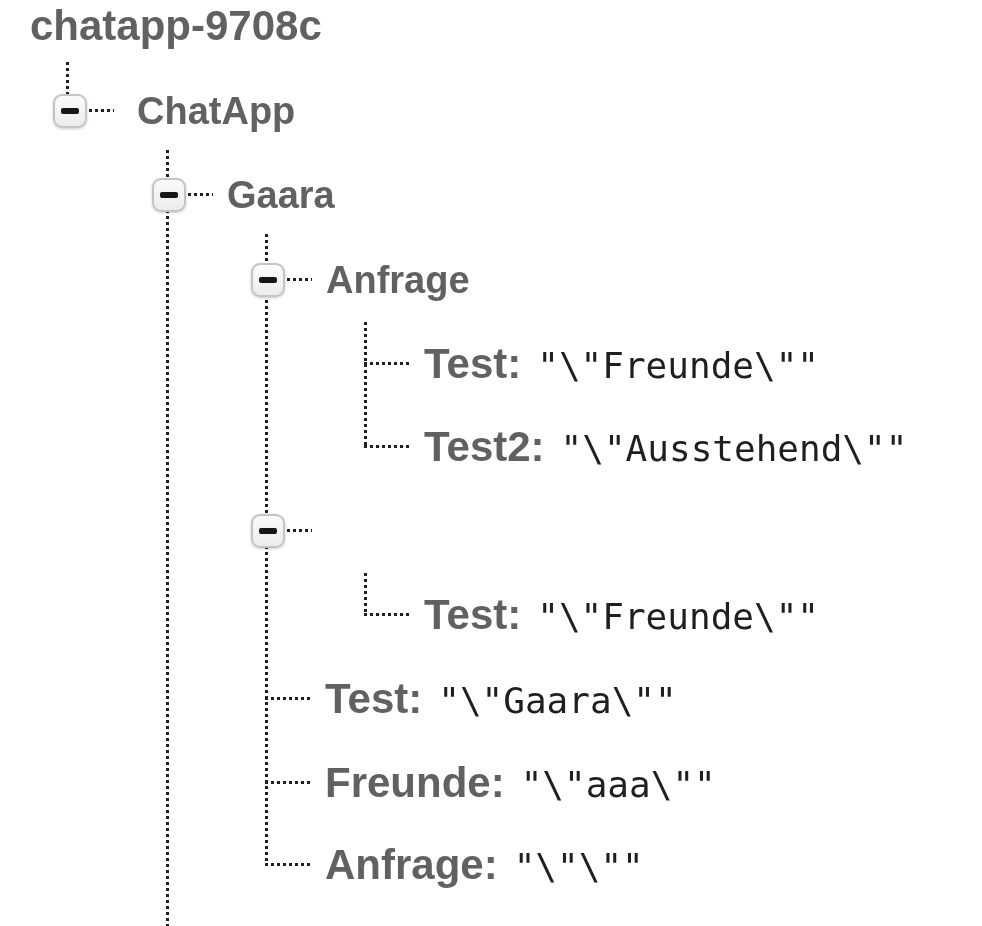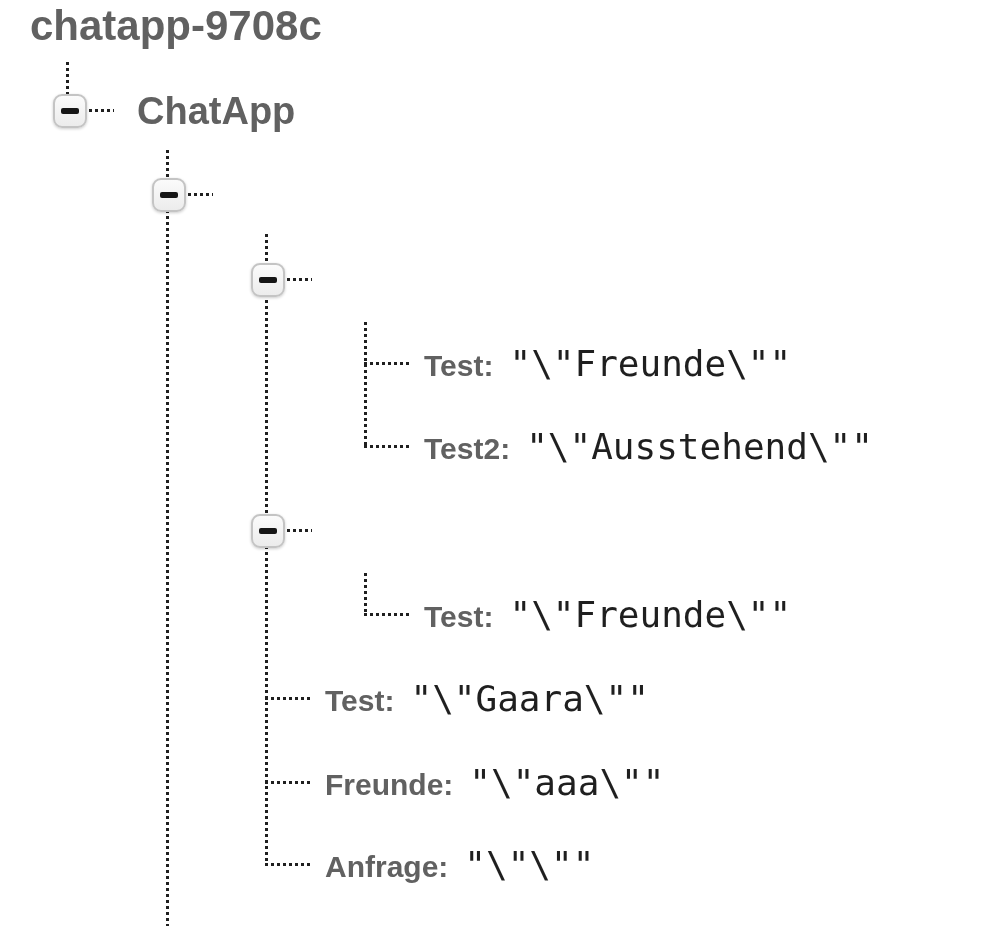--- a/index.html
+++ b/index.html
@@ -75,21 +75,21 @@
     white-space: nowrap;
     cursor: pointer;
   }
   .leaf-row {
     position: absolute;
     height: 50px;
     line-height: 50px;
     white-space: nowrap;
   }
   .leaf-row .key {
-    font-size: 30px;
+    font-size: 42px;
     font-weight: bold;
     color: var(--label);
     cursor: pointer;
   }
   .leaf-row .value {
     font-family: "DejaVu Sans Mono", monospace;
     font-size: 36px;
     color: var(--value);
     margin-left: 16px;
     cursor: pointer;
@@ -111,25 +111,27 @@
   <div class="expander" style="left:53px; top:94px;">
     <div class="minus-bar"></div>
   </div>
   <div class="hline" style="left:89px; top:109px; width:25px;"></div>
   <div class="node-label" style="left:137px; top:86px;">ChatApp</div>
 
   <div class="expander" style="left:152px; top:178px;">
     <div class="minus-bar"></div>
   </div>
   <div class="hline" style="left:188px; top:193px; width:25px;"></div>
+  <div class="node-label" style="left:227px; top:170px;">Gaara</div>
 
   <div class="expander" style="left:251px; top:263px;">
     <div class="minus-bar"></div>
   </div>
   <div class="hline" style="left:287px; top:278px; width:25px;"></div>
+  <div class="node-label" style="left:326px; top:255px;">Anfrage</div>
 
   <div class="hline" style="left:364px; top:362px; width:47px;"></div>
   <div class="leaf-row" style="left:424px; top:339px;">
     <span class="key">Test:</span><span class="value">"\"Freunde\""</span>
   </div>
 
   <div class="hline" style="left:364px; top:445px; width:47px;"></div>
   <div class="leaf-row" style="left:424px; top:422px;">
     <span class="key">Test2:</span><span class="value">"\"Ausstehend\""</span>
   </div>

